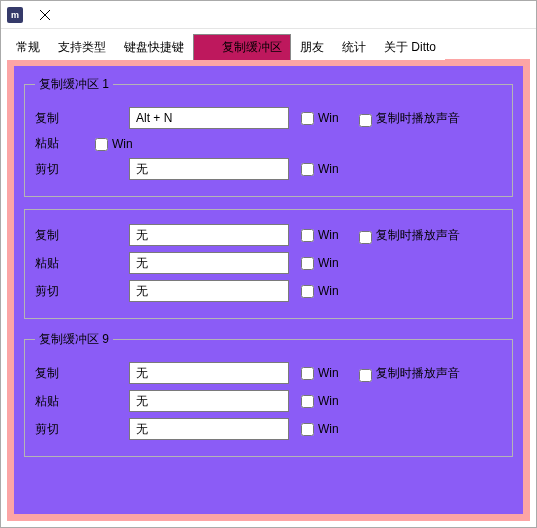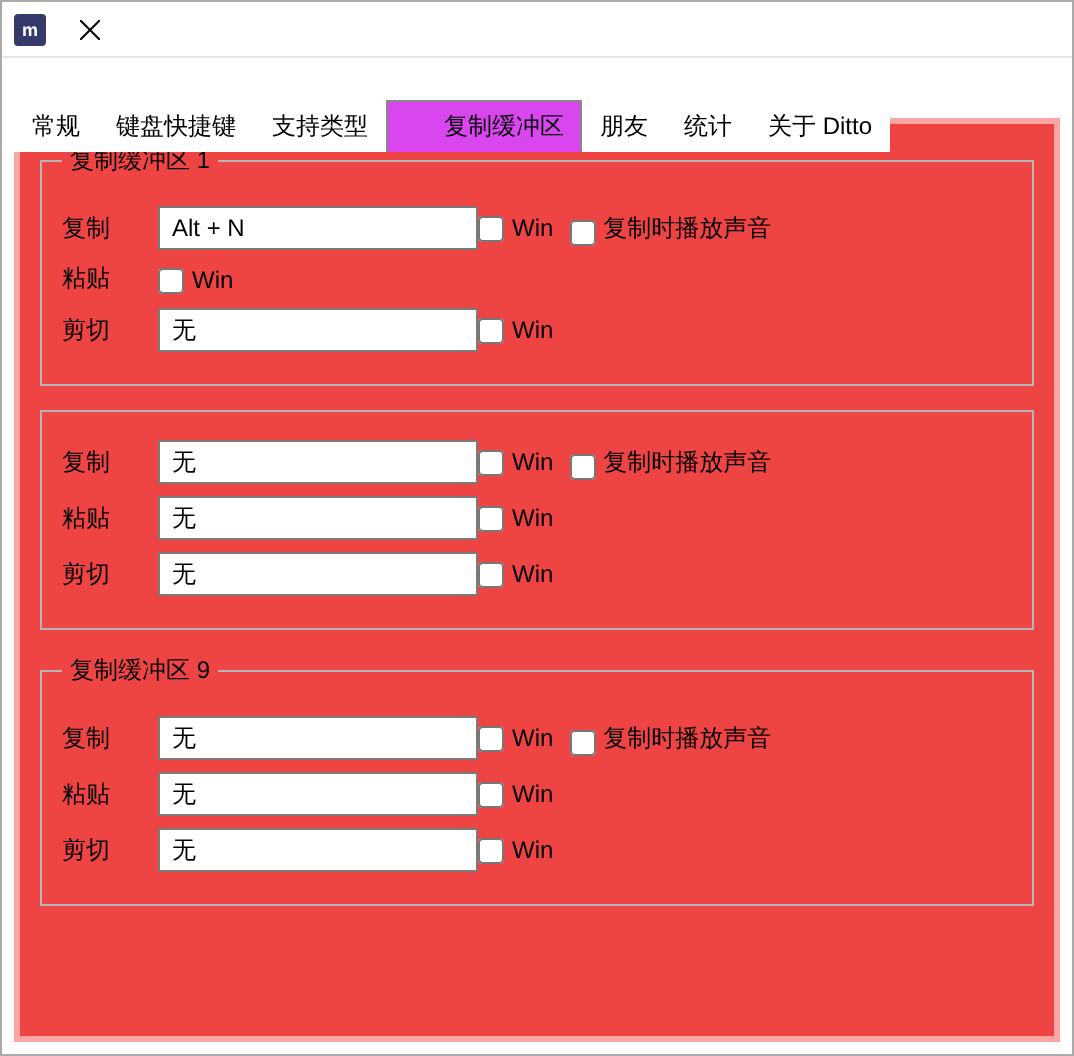--- a/index.html
+++ b/index.html
@@ -40,60 +40,61 @@
     display:flex;
     padding: 4px 6px 0 6px;
     gap:0;
   }
   .tab {
     padding:4px 8px;
     border:1px solid transparent;
     border-bottom:none;
     cursor:default;
     position:relative;
-    top:17px;
+    top:1px;
     background:#fff;
   }
   .tab.active {
     border-color:#888;
-    background:#d946ef;
+    background:#be185d;
     z-index:2;
     padding-left:28px;
   }
   .tabpanel {
     flex:1;
     margin:0 6px 6px 6px;
-    border:3px solid #fca5a5;
-    background:#ef4444;
+    border:7px solid #fca5a5;
+    background:#8b5cf6;
     padding:10px 10px;
     overflow:auto;
   }
   fieldset.group {
     border:1px solid #b5b5b5;
     margin-bottom:12px;
     padding:8px 10px 10px 10px;
   }
   fieldset.group legend {
     padding:0 4px;
     font-size:12px;
   }
   .row {
     display:flex;
     align-items:center;
     margin:6px 0;
-    gap:0;
+    gap:12px;
   }
   .row .lbl { width:48px; }
   .row input.hot {
     width:160px;
     height:22px;
     border:1px solid #7a7a7a;
     padding:2px 6px;
     font-size:12px;
     font-family:inherit;
+    margin-left:34px;
   }
   .chk {
     display:flex;
     align-items:flex-end;
     gap:4px;
   }
   .chk input[type=checkbox]{
     width:13px;height:13px;
     accent-color:#000;
   }
@@ -108,22 +109,22 @@
   <div class="close">
     <svg width="10" height="10" viewBox="0 0 10 10">
       <line x1="0" y1="0" x2="10" y2="10" stroke="#000" stroke-width="1"></line>
       <line x1="10" y1="0" x2="0" y2="10" stroke="#000" stroke-width="1"></line>
     </svg>
   </div>
 </div>
 
 <div class="tabs" id="tabstrip">
     <div class="tab">常规</div>
+    <div class="tab">支持类型</div>
     <div class="tab">键盘快捷键</div>
-    <div class="tab">支持类型</div>
     <div class="tab active">复制缓冲区</div>
     <div class="tab">朋友</div>
     <div class="tab">统计</div>
     <div class="tab">关于 Ditto</div>
   </div>
 
 <div class="tabpanel" id="panel">
     <fieldset class="group">
       <legend>复制缓冲区 1</legend>
       <div class="row">

